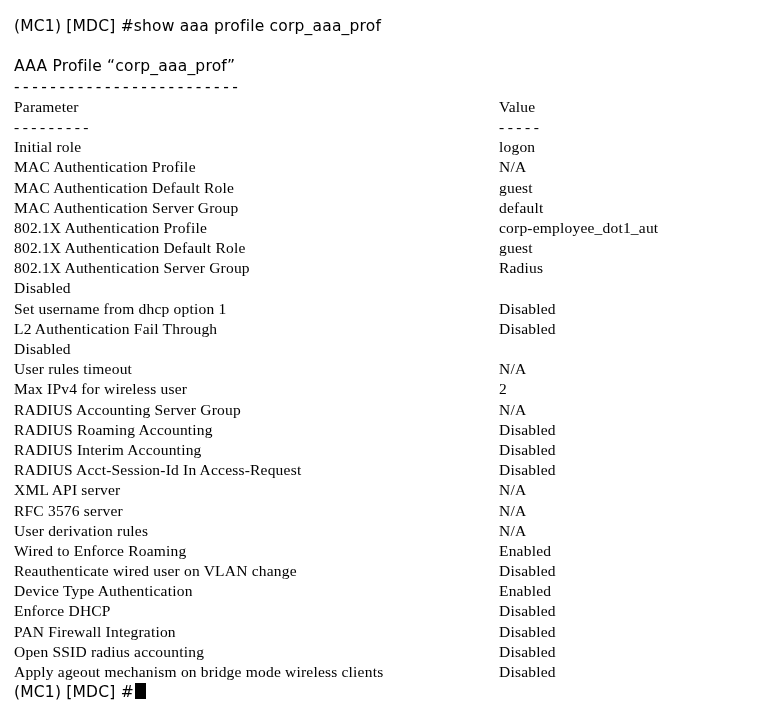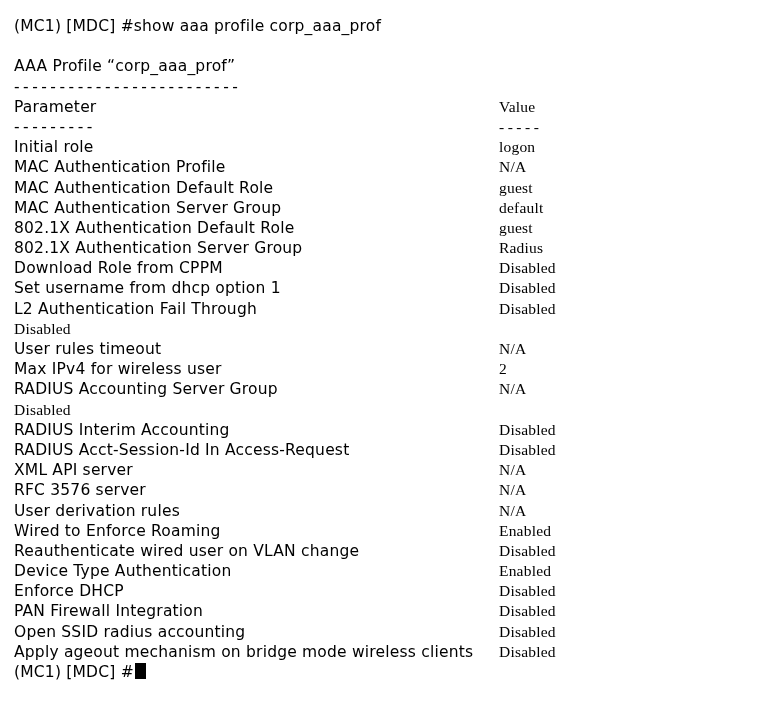--- a/index.html
+++ b/index.html
@@ -27,20 +27,21 @@
     height: 20.2px;
     white-space: nowrap;
   }
   .row {
     display: flex;
   }
   .param {
     width: 485px;
     flex: 0 0 485px;
     white-space: nowrap;
+    font-family: Liberation Serif, serif;
   }
   .value {
     white-space: nowrap;
     font-family: Liberation Serif, serif;
   }
   .dashes {
     letter-spacing: 3.5px;
     white-space: nowrap;
   }
   .cursor {
@@ -86,29 +87,32 @@
       </div>
       <div class="line row">
         <span class="param">MAC Authentication Default Role</span>
         <span class="value">guest</span>
       </div>
       <div class="line row">
         <span class="param">MAC Authentication Server Group</span>
         <span class="value">default</span>
       </div>
       <div class="line row">
+        <span class="param">802.1X Authentication Profile</span>
+        <span class="value">corp-employee_dot1_aut</span>
+      </div>
+      <div class="line row">
         <span class="param">802.1X Authentication Default Role</span>
         <span class="value">guest</span>
       </div>
       <div class="line row">
         <span class="param">802.1X Authentication Server Group</span>
         <span class="value">Radius</span>
       </div>
       <div class="line row">
-        <span class="param">Download Role from CPPM</span>
         <span class="value">Disabled</span>
       </div>
       <div class="line row">
         <span class="param">Set username from dhcp option 1</span>
         <span class="value">Disabled</span>
       </div>
       <div class="line row">
         <span class="param">L2 Authentication Fail Through</span>
         <span class="value">Disabled</span>
       </div>
@@ -121,20 +125,21 @@
       </div>
       <div class="line row">
         <span class="param">Max IPv4 for wireless user</span>
         <span class="value">2</span>
       </div>
       <div class="line row">
         <span class="param">RADIUS Accounting Server Group</span>
         <span class="value">N/A</span>
       </div>
       <div class="line row">
+        <span class="param">RADIUS Roaming Accounting</span>
         <span class="value">Disabled</span>
       </div>
       <div class="line row">
         <span class="param">RADIUS Interim Accounting</span>
         <span class="value">Disabled</span>
       </div>
       <div class="line row">
         <span class="param">RADIUS Acct-Session-Id In Access-Request</span>
         <span class="value">Disabled</span>
       </div>

